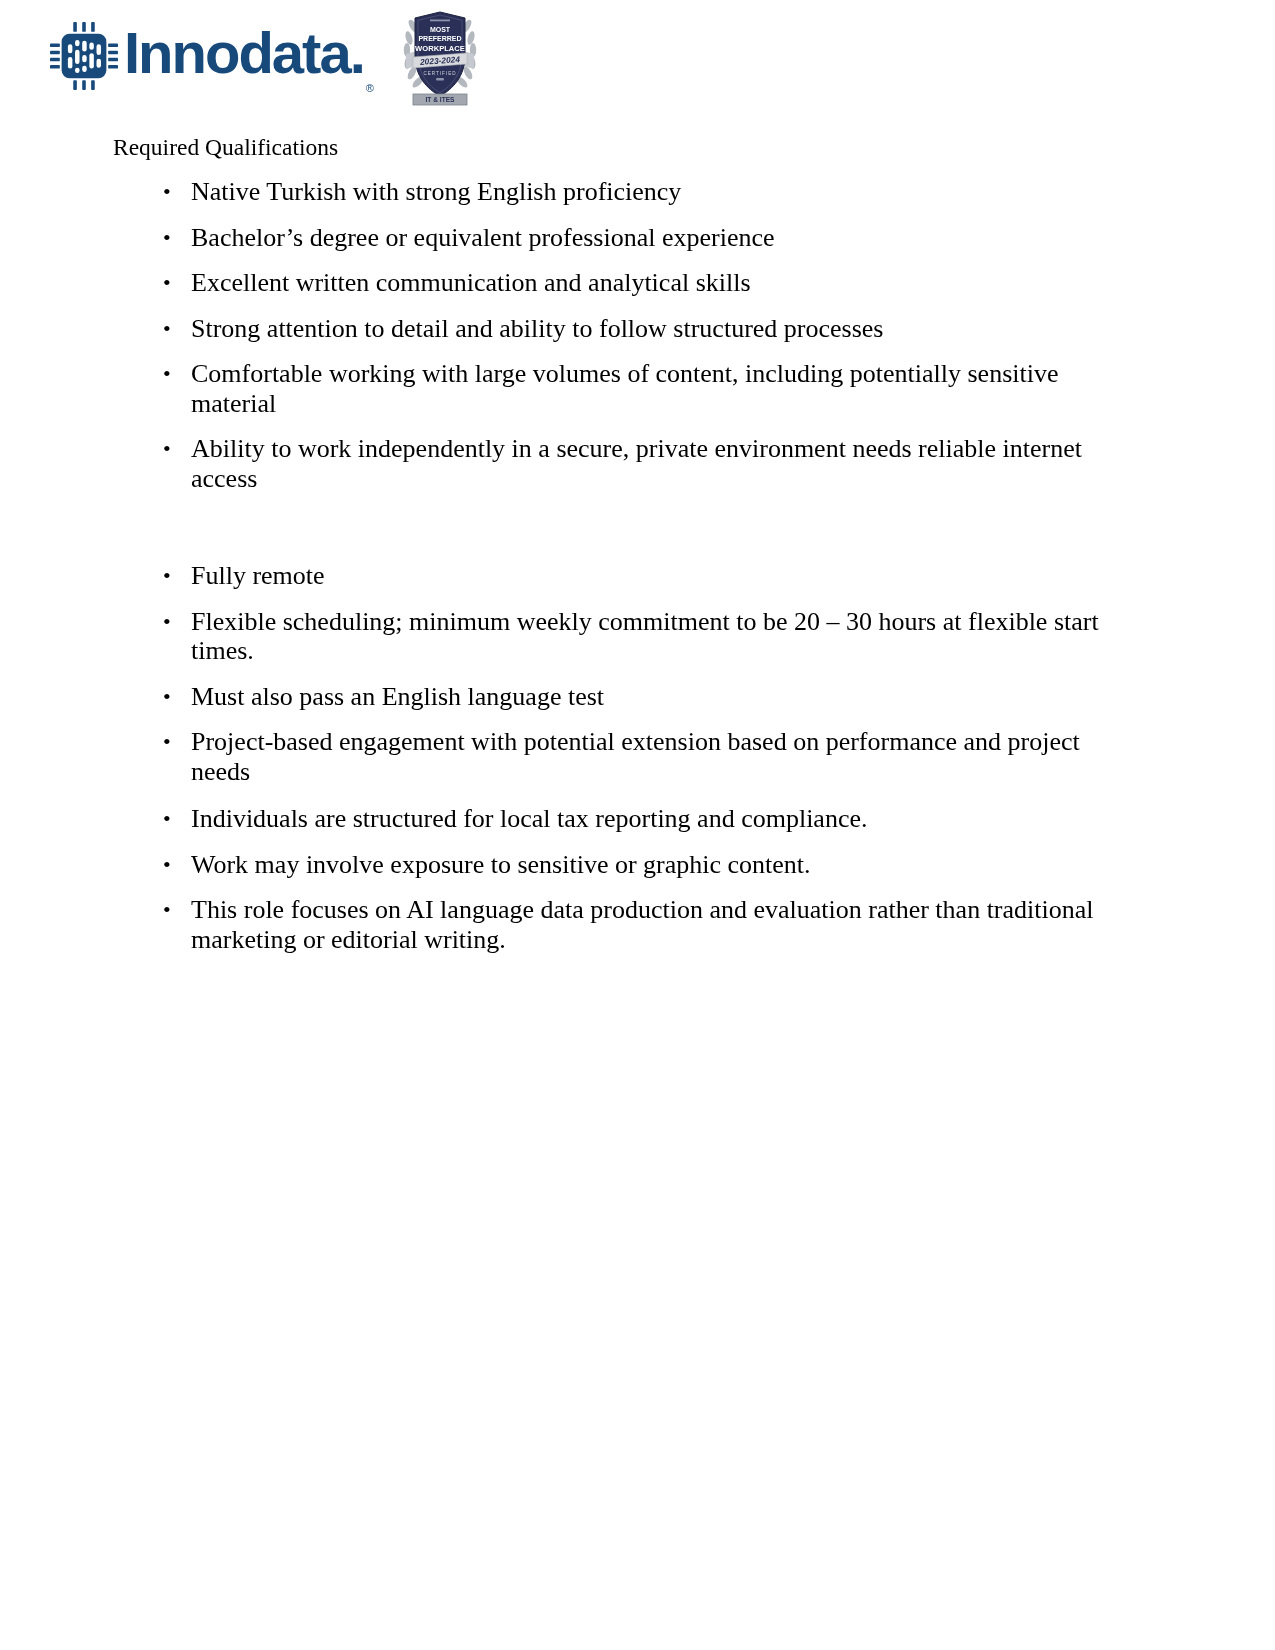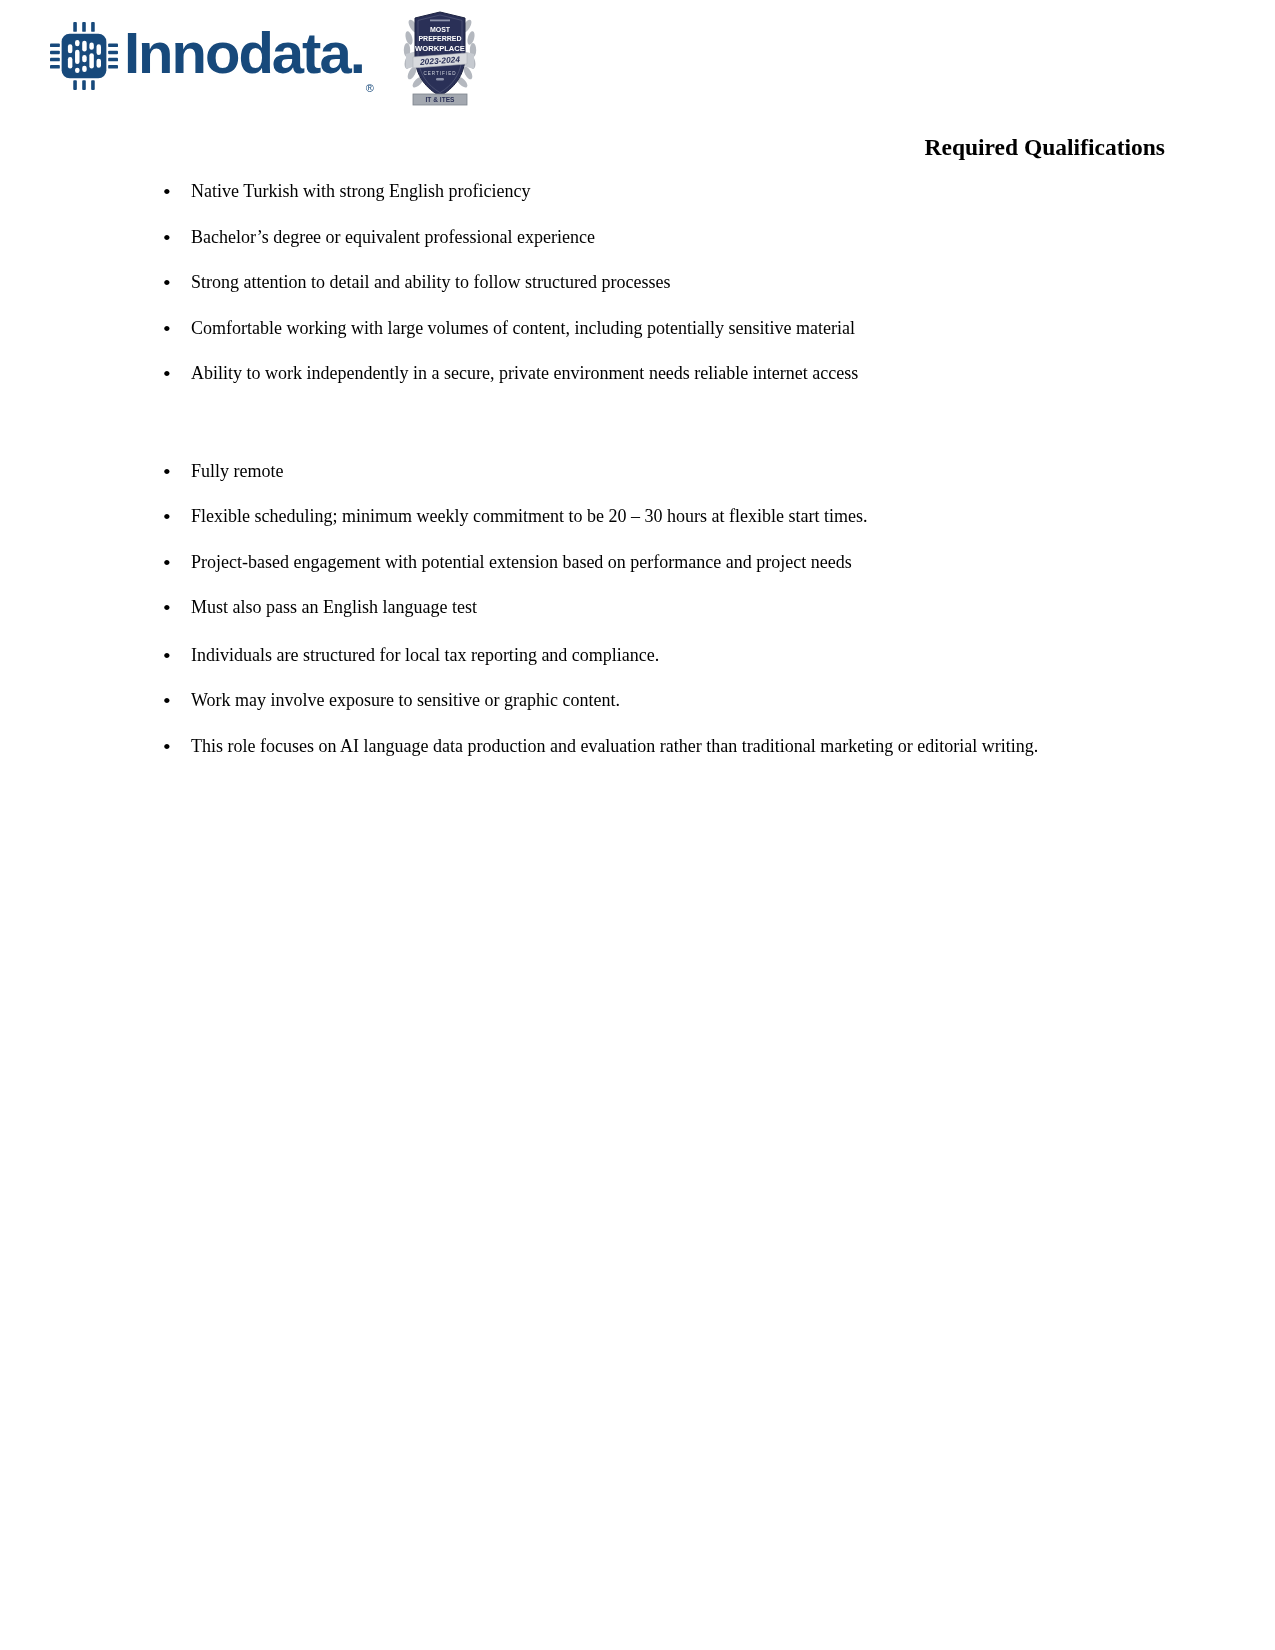--- a/index.html
+++ b/index.html
@@ -54,34 +54,33 @@
   
   .content {
     position: absolute;
     left: 113px;
     top: 133px;
     width: 1052px;
   }
   .section h2 {
     font-size: 23.5px;
     line-height: 29px;
-    font-weight: bold;
+    font-weight: normal;
     margin: 0 0 15px 0;
-    text-align: right;
   }
   .section ul {
     list-style: none;
     margin: 0;
     padding: 0;
   }
   .section li {
     position: relative;
     padding-left: 78px;
     max-width: 1008px;
-    font-size: 18px;
+    font-size: 26px;
     line-height: 29.5px;
     margin-bottom: 16px;
   }
   .section li::before {
     content: "\2022";
     position: absolute;
     left: 50px;
     top: 0;
     font-size: 22px;
   }
@@ -182,32 +181,33 @@
     </div>
   </div>
 
   <div class="content">
 
     <div class="section">
       <h2>Required Qualifications</h2>
       <ul>
         <li><span>Native Turkish with strong English proficiency</span></li>
         <li><span>Bachelor’s degree or equivalent professional experience</span></li>
+        <li><span>Excellent written communication and analytical skills</span></li>
         <li><span>Strong attention to detail and ability to follow structured processes</span></li>
         <li><span>Comfortable working with large volumes of content, including potentially sensitive material</span></li>
         <li><span>Ability to work independently in a secure, private environment needs reliable internet access</span></li>
       </ul>
     </div>
 
     <div class="section section-gap-large">
       <ul>
         <li><span>Fully remote</span></li>
         <li><span>Flexible scheduling; minimum weekly commitment to be 20 – 30 hours at flexible start times.</span></li>
+        <li><span>Must also pass an English language test</span></li>
         <li><span>Project-based engagement with potential extension based on performance and project needs</span></li>
-        <li><span>Must also pass an English language test</span></li>
       </ul>
     </div>
 
     <div class="section section-gap-small">
       <ul>
         <li><span>Individuals are structured for local tax reporting and compliance.</span></li>
         <li><span>Work may involve exposure to sensitive or graphic content.</span></li>
         <li><span>This role focuses on AI language data production and evaluation rather than traditional marketing or editorial writing.</span></li>
       </ul>
     </div>

